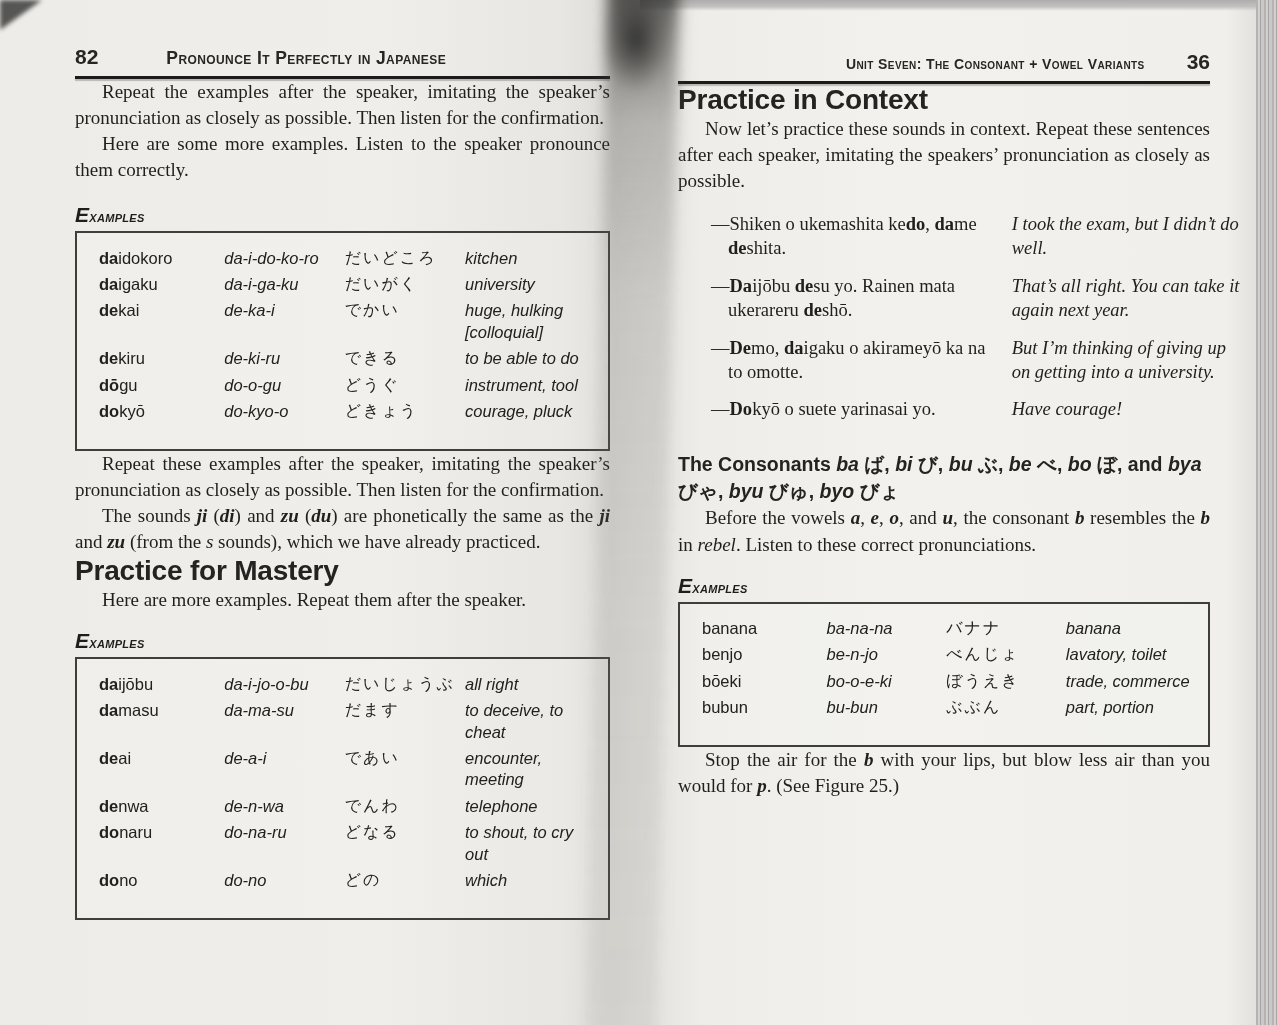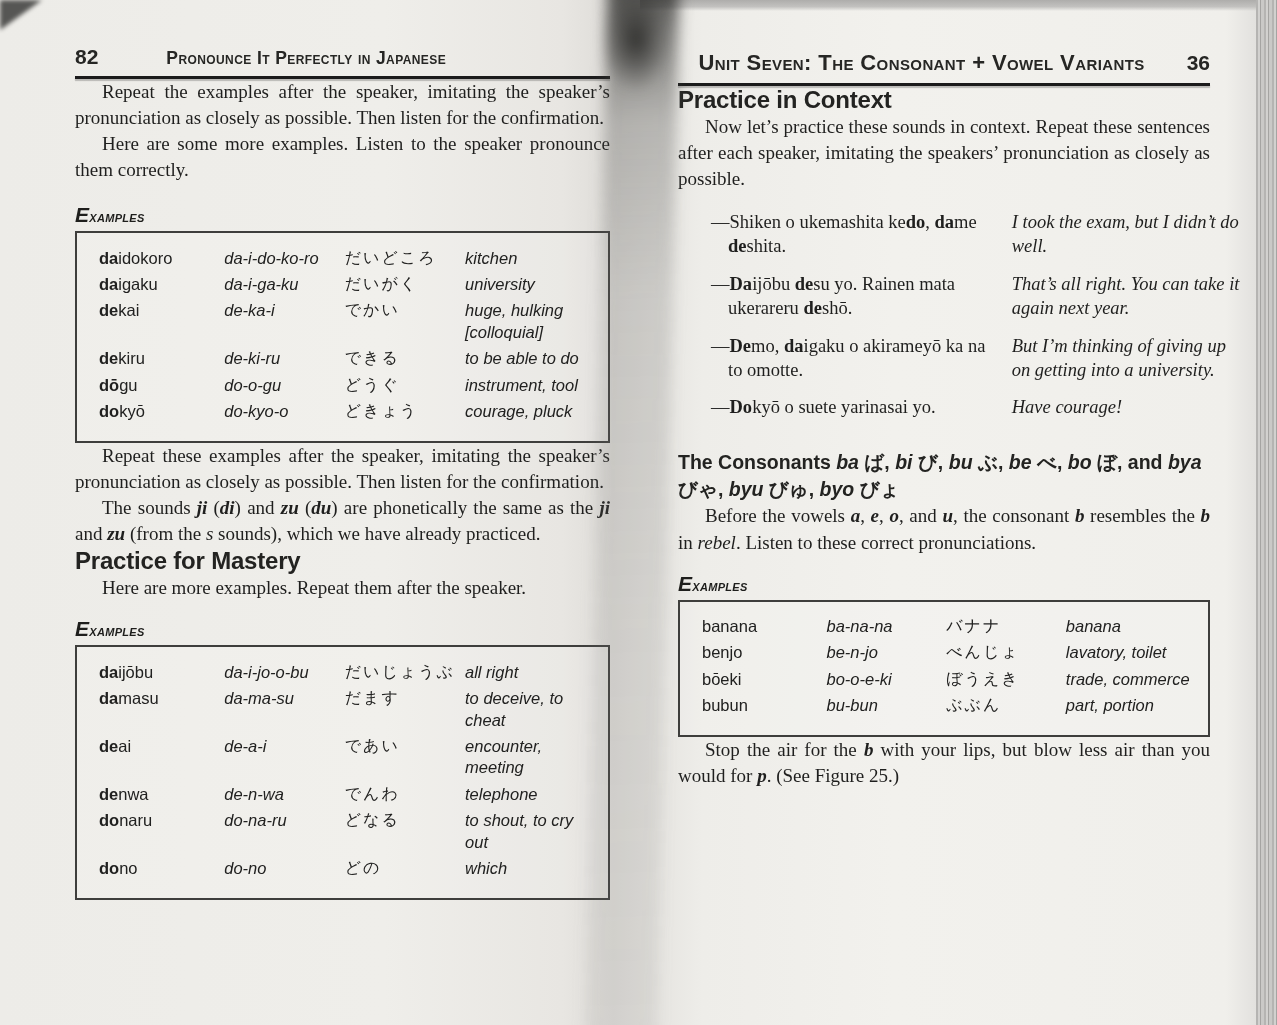--- a/index.html
+++ b/index.html
@@ -51,44 +51,44 @@
   .page{position:absolute;z-index:1;}
   .page-left{left:75px;top:45px;width:535px;}
   .page-right{left:678px;top:50px;width:532px;}
 
   .page-header{display:flex;align-items:baseline;
     font-family:"Liberation Sans", sans-serif;font-weight:700;
     font-variant:small-caps;letter-spacing:.4px;color:#262624;}
   .page-header .pagenum{font-size:21px;letter-spacing:0;}
   .header-left .title{font-size:17.5px;margin-left:68px;}
   .header-right{justify-content:flex-end;}
-  .header-right .title{font-size:22px;margin-right:42px;}
+  .header-right .title{font-size:14px;margin-right:42px;}
   .header-rule{height:3px;background:#1b1b1b;margin-top:7px;
     box-shadow:0 2px 1px rgba(27,27,27,.25);}
 
   p.body{font-size:19px;line-height:1.37;text-align:justify;margin:0;}
   p.indent{text-indent:27px;}
 
   .examples-label{
     font-family:"Liberation Sans", sans-serif;font-style:italic;font-weight:700;
     font-variant:small-caps;font-size:16px;letter-spacing:.3px;color:#1e1e1c;
   }
   .examples-label::first-letter{font-size:21px;}
 
-  .ex-box{border:2px solid #3e3e3c;padding:12px 8px 16px 22px;background:rgba(255,255,255,0.12);}
+  .ex-box{border:2px solid #3e3e3c;padding:12px 8px 24px 22px;background:rgba(255,255,255,0.12);}
   table.ex-table{border-collapse:collapse;width:100%;table-layout:fixed;
     font-family:"Liberation Sans", sans-serif;font-size:16.5px;color:#212120;}
   table.ex-table td{vertical-align:top;padding:2.5px 4px 2.5px 0;line-height:1.3;}
   .ex-table td.c0{width:25%;}
   .ex-table td.c1{width:24%;font-style:italic;}
   .ex-table td.c2{width:24%;letter-spacing:2px;font-size:16px;}
   .ex-table td.c3{width:27%;font-style:italic;}
 
   h2.sans{font-family:"Liberation Sans", sans-serif;font-weight:700;
-    font-size:24px;color:#232321;margin:0;letter-spacing:-0.2px;}
+    font-size:28px;color:#232321;margin:0;letter-spacing:-0.2px;}
   .subheading{font-family:"Liberation Sans", sans-serif;font-weight:700;
     font-size:19.5px;line-height:1.4;color:#232321;}
 
   table.dialogue{border-collapse:collapse;width:100%;table-layout:fixed;
     font-size:18.5px;line-height:1.32;margin-left:33px;}
   table.dialogue td{vertical-align:top;padding:0 0 13px 0;}
   .dialogue td.c0{width:54%;padding-left:17px;text-indent:-17px;padding-right:14px;}
   .dialogue td.c1{width:46%;font-style:italic;}
 
   .b{font-weight:700;}

